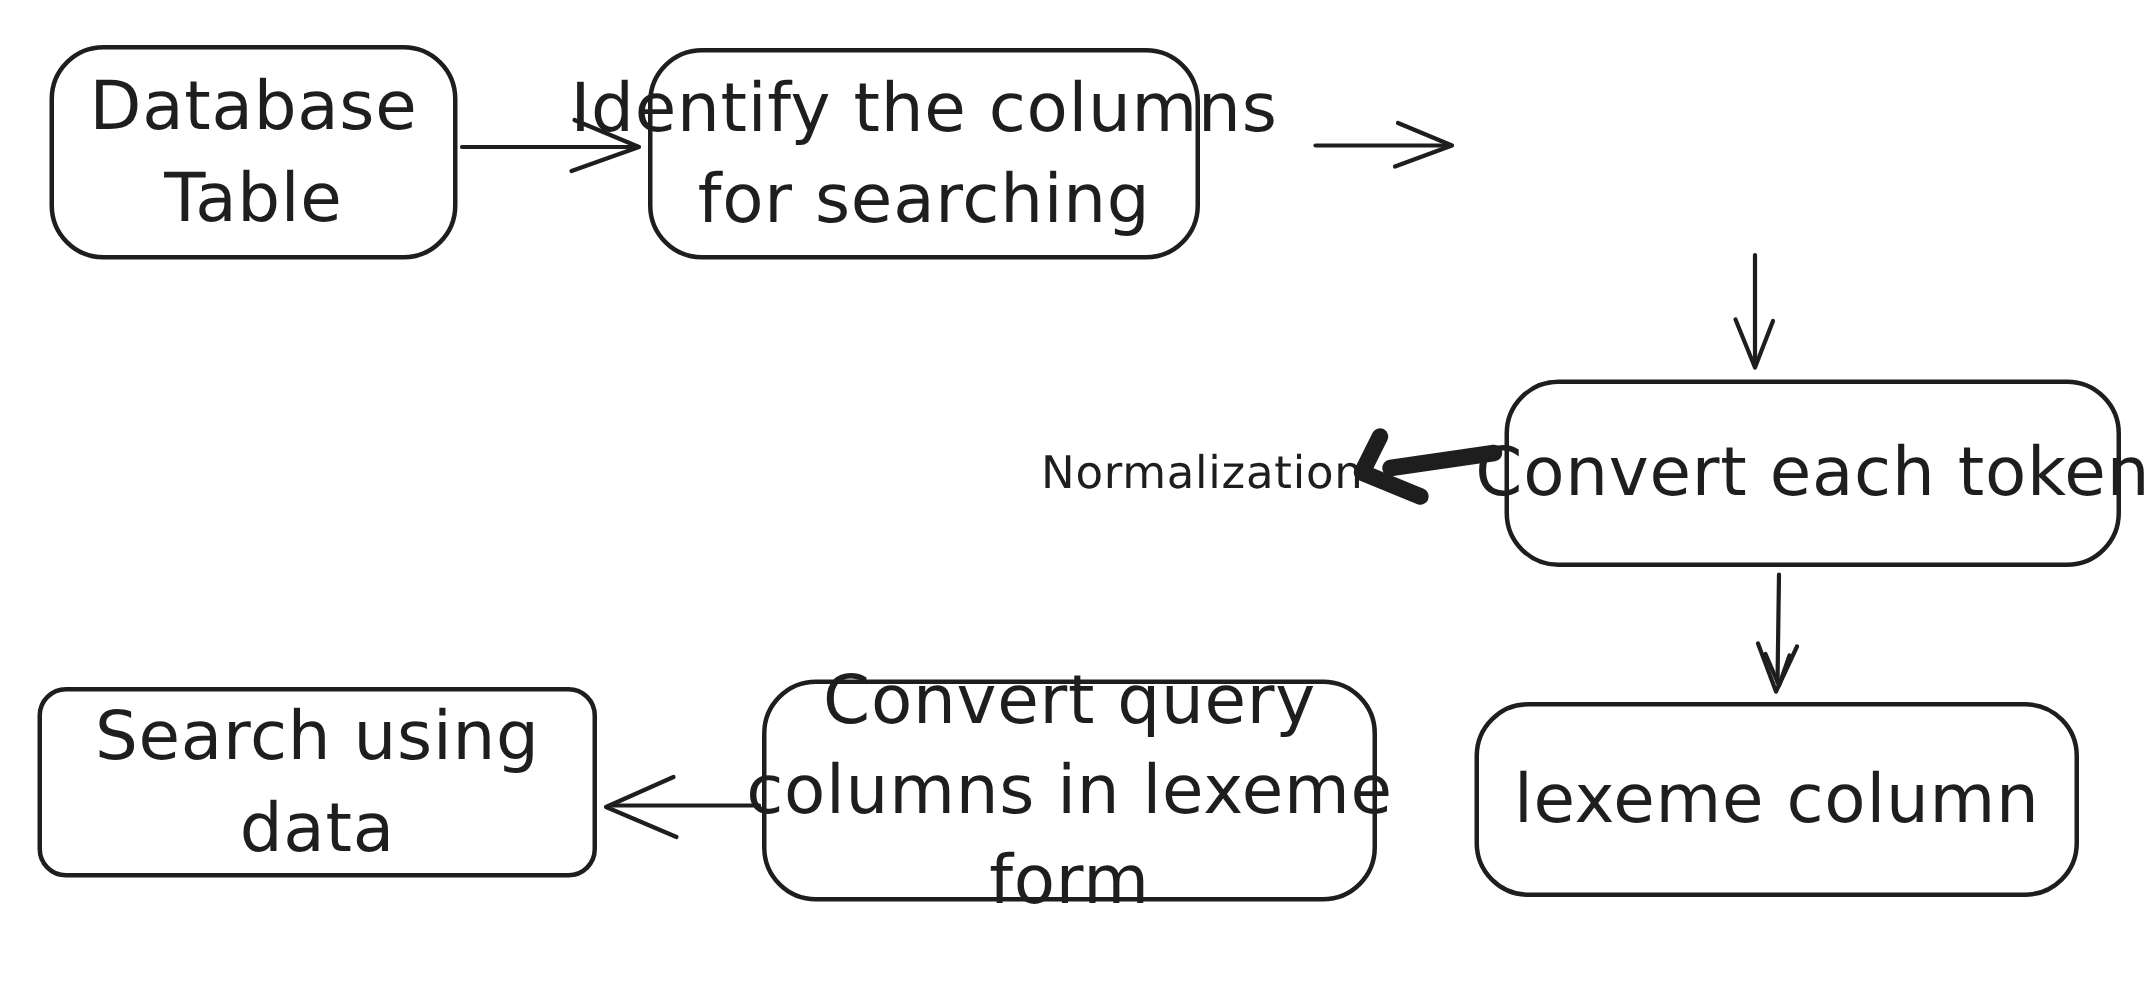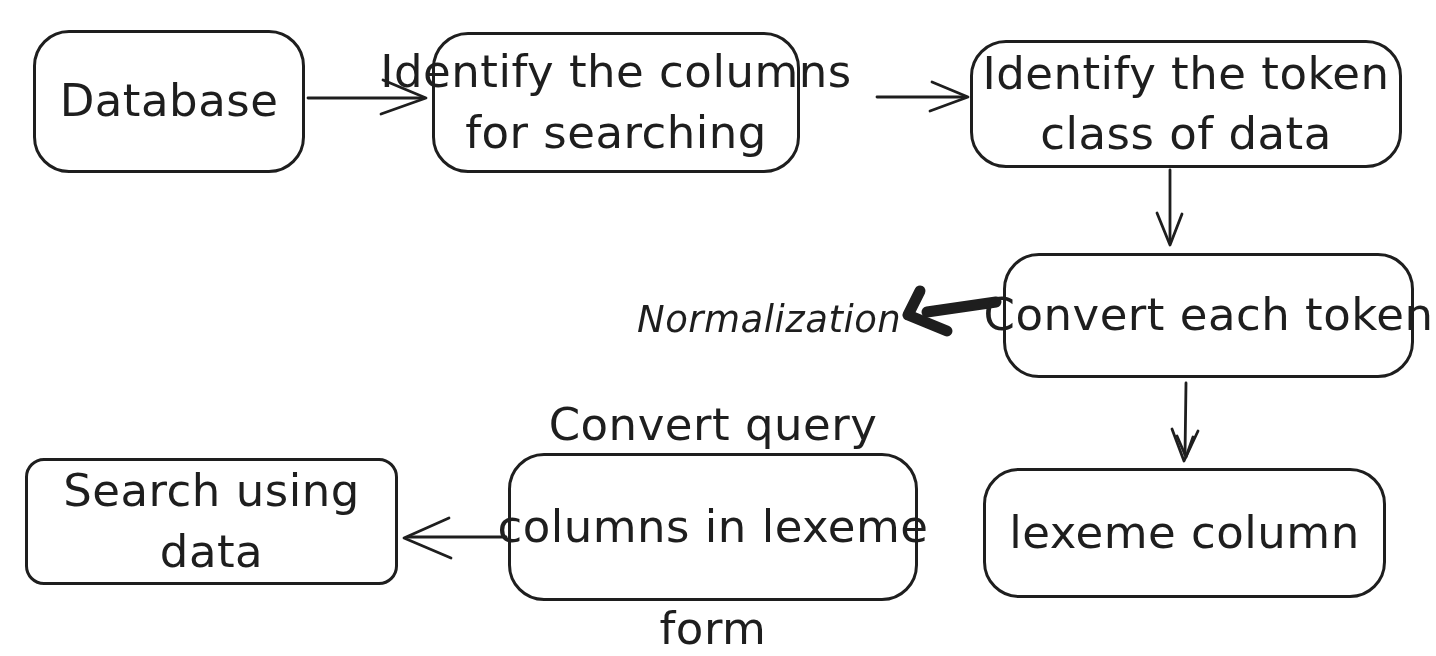--- a/index.html
+++ b/index.html
@@ -44,33 +44,32 @@
     line-height: 1.34;
     letter-spacing: 0.5px;
     color: var(--stroke);
   }
   .node span { display: block; white-space: nowrap; }
   .n1 { left: 33px;   top: 30px;  width: 272px; height: 143px; }
   .n2 { left: 432px;  top: 32px;  width: 368px; height: 141px; }
   .n3 { left: 970px;  top: 40px;  width: 432px; height: 128px; }
   .n4 { left: 1003px; top: 253px; width: 411px; height: 125px; }
   .n5 { left: 983px;  top: 468px; width: 403px; height: 130px; }
-  .n6 { left: 508px;  top: 453px; width: 410px; height: 148px; gap: 42px; }
+  .n6 { left: 508px;  top: 453px; width: 410px; height: 148px; }
   .n7 { left: 25px;   top: 458px; width: 373px; height: 127px; border-radius: 19px; }
   .free-label {
     position: absolute;
     left: 637px;
     top: 298px;
     width: 272px;
-    text-align: left;
-    font-size: 37px;
+    text-align: right;
+    font-size: 30px;
     letter-spacing: 0.5px;
     white-space: nowrap;
     color: var(--stroke);
-    font-style: italic;
   }
 </style>
 </head>
 <body>
 
 <div class="canvas">
 
   <svg class="arrows-layer" viewBox="0 0 1436 656" xmlns="http://www.w3.org/2000/svg" fill="none" stroke="currentColor" stroke-width="2.8" stroke-linecap="round" stroke-linejoin="round">
 
     <g>
@@ -100,31 +99,28 @@
     </g>
 
     <g stroke-width="11">
       <path d="M 996 302 L 927 312"></path>
       <path d="M 920 291 L 908 315 L 947 331"></path>
     </g>
   </svg>
 
   <div class="node n1">
     <span>Database</span>
+    <span>Table</span>
   </div>
 
   <div class="node n2">
     <span>Identify the columns</span>
     <span>for searching</span>
   </div>
 
-  <div class="node n3">
-    <span>Identify the token</span>
-    <span>class of data</span>
-  </div>
 
   <div class="node n4">
     <span>Convert each token</span>
   </div>
 
   <div class="node n5">
     <span>lexeme column</span>
   </div>
 
   <div class="node n6">

